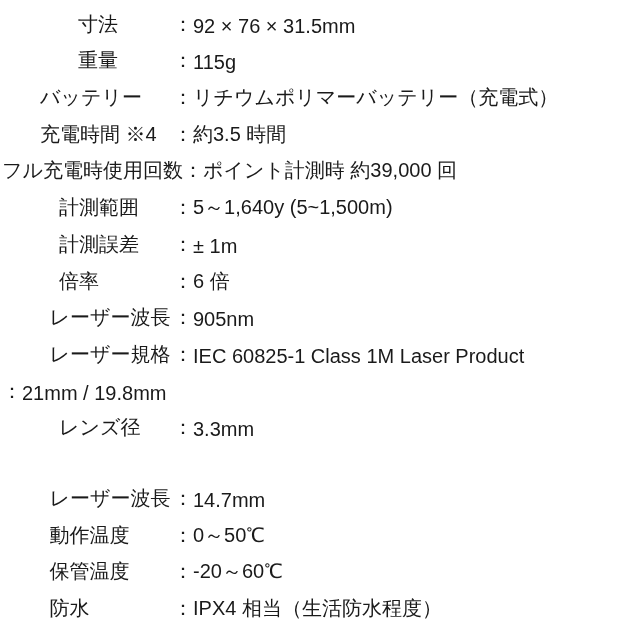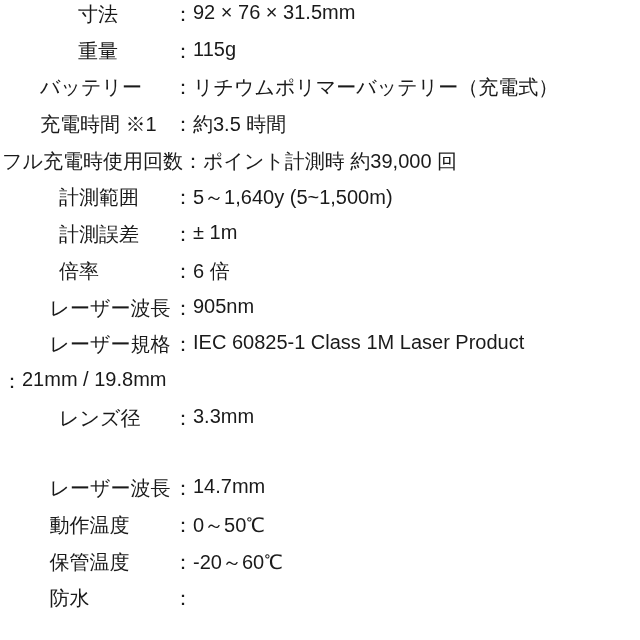--- a/index.html
+++ b/index.html
@@ -18,21 +18,21 @@
     box-sizing: border-box;
     width: 640px;
     padding: 1px 4px 0 2px;
     font-size: 20px;
   }
   .section + .section {
     margin-top: 34px;
   }
   .row {
     display: flex;
-    align-items: flex-start;
+    align-items: flex-end;
     height: 36.7px;
     white-space: nowrap;
   }
   .label {
     flex: 0 0 171px;
     box-sizing: border-box;
     white-space: nowrap;
     overflow: visible;
   }
   .colon {
@@ -57,21 +57,21 @@
         <span class="label" style="padding-left: 76px;">重量</span>
         <span class="colon">：</span>
         <span class="value">115g</span>
       </div>
       <div class="row">
         <span class="label" style="padding-left: 38px;">バッテリー</span>
         <span class="colon">：</span>
         <span class="value">リチウムポリマーバッテリー（充電式）</span>
       </div>
       <div class="row">
-        <span class="label" style="padding-left: 38px;">充電時間 ※1</span>
+        <span class="label" style="padding-left: 38px;">充電時間 ※4</span>
         <span class="colon">：</span>
         <span class="value">約3.5 時間</span>
       </div>
       <div class="row">
         <span class="label" style="padding-left: 0px;">フル充電時使用回数</span>
         <span class="colon">：</span>
         <span class="value">ポイント計測時 約39,000 回</span>
       </div>
       <div class="row">
         <span class="label" style="padding-left: 57px;">計測範囲</span>
@@ -120,15 +120,16 @@
         <span class="value">0～50℃</span>
       </div>
       <div class="row">
         <span class="label" style="padding-left: 47.5px;">保管温度</span>
         <span class="colon">：</span>
         <span class="value">-20～60℃</span>
       </div>
       <div class="row">
         <span class="label" style="padding-left: 47.5px;">防水</span>
         <span class="colon">：</span>
+        <span class="value">IPX4 相当（生活防水程度）</span>
       </div>
     </div>
   </main>
 
 </body></html>

